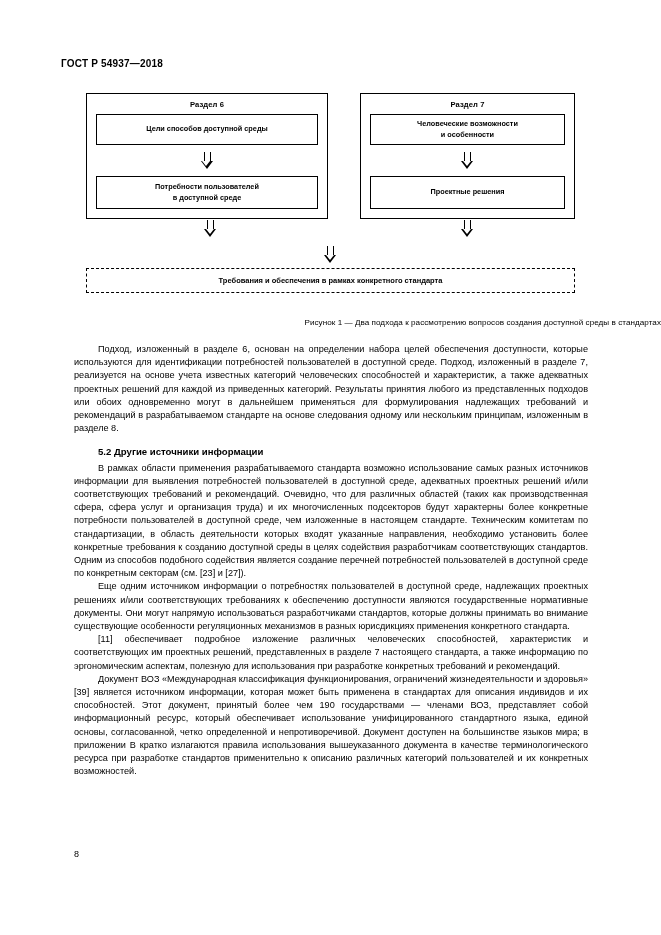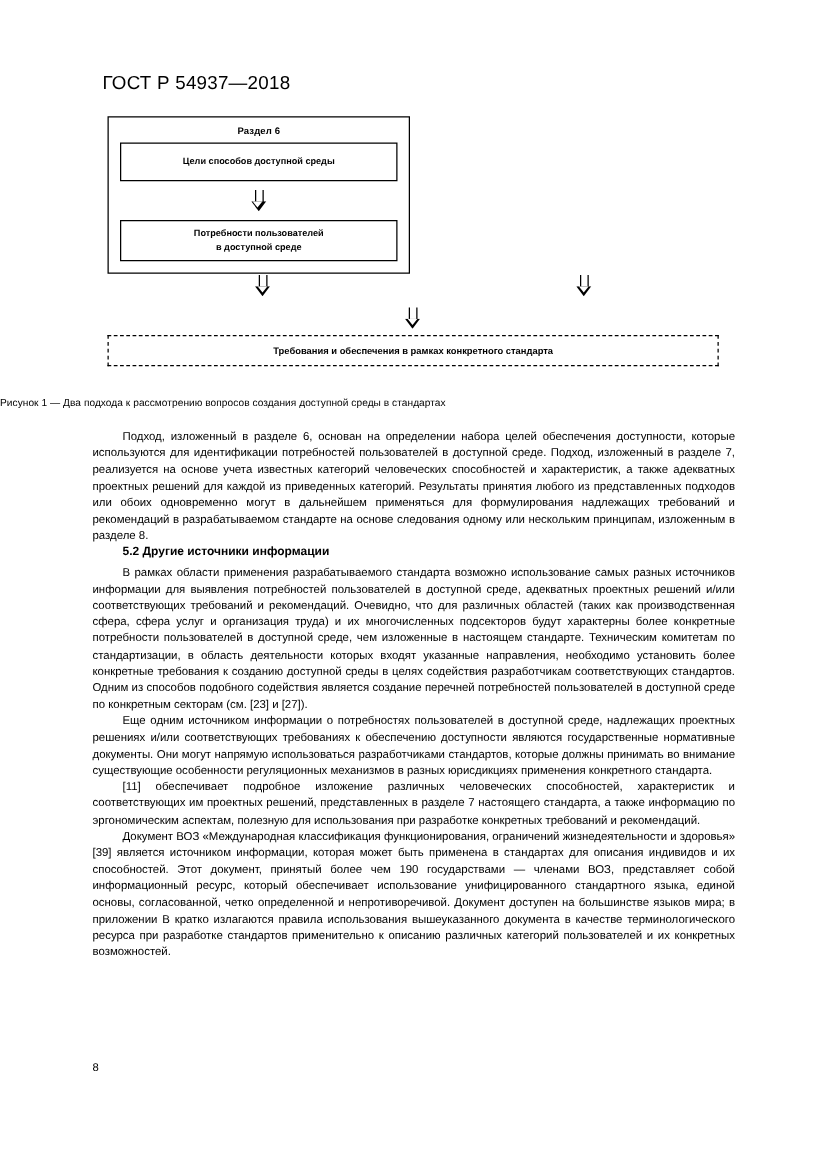--- a/index.html
+++ b/index.html
@@ -19,23 +19,23 @@
   .page {
     position: absolute;
     inset: 0;
     background: #ffffff;
   }
 
   
   .doc-header {
     position: absolute;
     top: 58px;
-    left: 82px;
-    font-size: 15px;
-    font-weight: normal;
+    left: 61px;
+    font-size: 10px;
+    font-weight: bold;
     letter-spacing: 0.2px;
     white-space: nowrap;
   }
 
   
   .figure {
     position: absolute;
     top: 93px;
     left: 86px;
     width: 489px;
@@ -160,21 +160,21 @@
     display: flex;
     align-items: center;
     justify-content: center;
   }
 
   .fig-caption {
     position: absolute;
     top: 318px;
     left: 0;
     width: 661px;
-    text-align: left;
+    text-align: right;
     font-size: 8.1px;
     letter-spacing: 0.05px;
   }
 
   
   .body {
     position: absolute;
     top: 343px;
     left: 74px;
     width: 514px;
@@ -183,21 +183,21 @@
   p.para {
     margin: 0 0 0 0;
     font-size: 9.15px;
     line-height: 13.2px;
     text-align: justify;
     text-indent: 24px;
     hyphens: manual;
   }
 
   h3.heading {
-    margin: 0 0 3px 24px;
+    margin: 10px 0 3px 24px;
     font-size: 9.6px;
     font-weight: bold;
     line-height: 13.2px;
   }
 
   .page-number {
     position: absolute;
     left: 74px;
     top: 849px;
     font-size: 9px;
@@ -222,20 +222,34 @@
           <div class="shaft"></div>
           <div class="headwrap">
               <div class="head"></div>
               <div class="head-inner"></div>
             </div>
         </div>
         <div class="arrow-gap"></div>
         <div class="node tall">Потребности пользователей<br>в доступной среде</div>
       </div>
 
+      <div class="section-group right">
+        <div class="group-title">Раздел 7</div>
+        <div class="node">Человеческие возможности<br>и особенности</div>
+        <div class="arrow-gap"></div>
+        <div class="arrow-down">
+          <div class="shaft"></div>
+          <div class="headwrap">
+              <div class="head"></div>
+              <div class="head-inner"></div>
+            </div>
+        </div>
+        <div class="arrow-gap"></div>
+        <div class="node tall">Проектные решения</div>
+      </div>
 
     </div>
 
     <div class="connectors">
       <div class="arrow-down conn-left">
         <div class="shaft"></div>
         <div class="headwrap">
             <div class="head"></div>
             <div class="head-inner"></div>
           </div>

